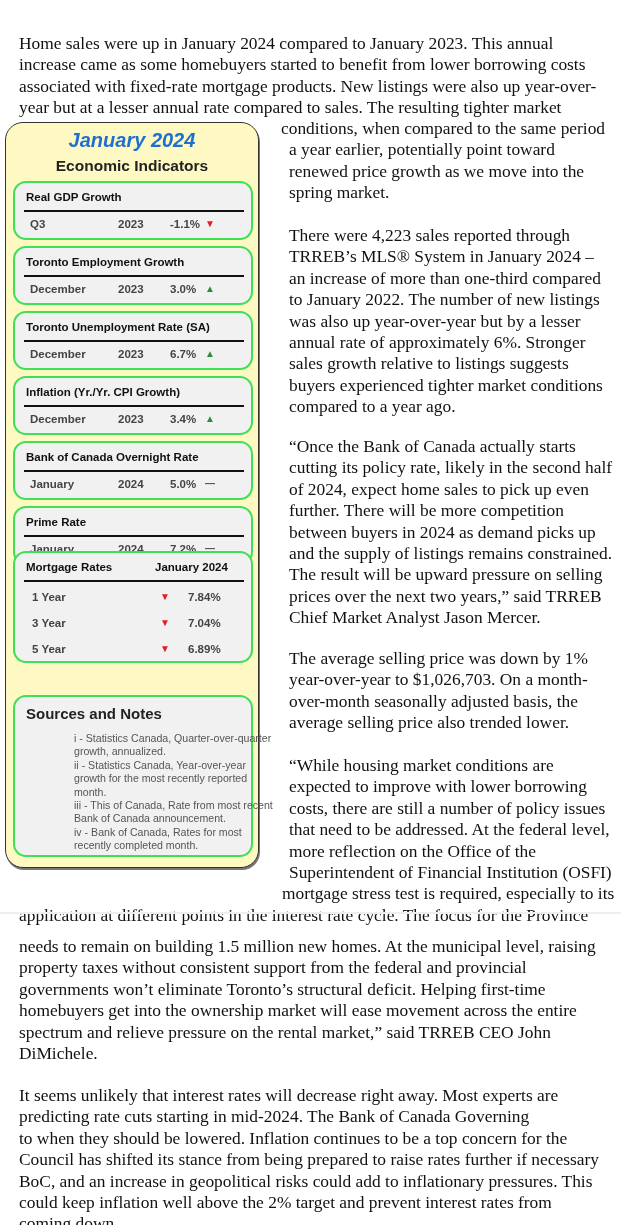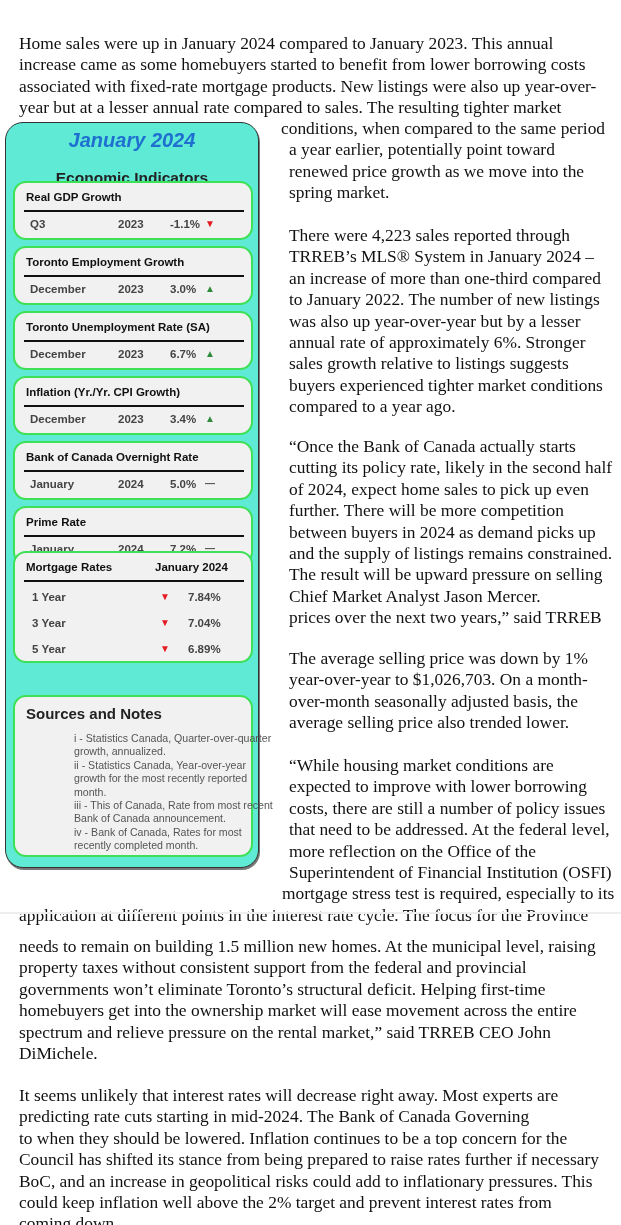--- a/index.html
+++ b/index.html
@@ -4,26 +4,26 @@
 <style>
   html, body { margin:0; padding:0; background:#ffffff; }
   body { width:621px; height:1225px; position:relative; overflow:hidden;
          font-family:"Liberation Serif", serif; color:#111; }
   .para { position:absolute; font-size:17.4px; line-height:21.4px; margin:16px; }
   .line { display:block; white-space:nowrap; }
   .jl { display:block; white-space:nowrap;padding-left:48px; }
 
   
   .panel { position:absolute; left:5px; top:122px; width:252px; height:744px;
-           border:1.5px solid #333; border-radius:18px; background:#5eead4;
+           border:1.5px solid #333; border-radius:18px; background:#fef9c3;
            box-shadow: 1px 2px 0 #777; font-family:"Liberation Sans", sans-serif; }
   .panel-title { position:absolute; left:0; width:100%; top:6px; text-align:center;
                  color:#1f6fd1; font-weight:bold; font-style:italic; font-size:20px; }
   .panel-sub { position:absolute; left:0; width:100%; top:34px; text-align:center;
-               color:#222; font-weight:bold; font-size:15.5px;margin-top:12px; }
+               color:#222; font-weight:bold; font-size:15.5px; }
   .card { position:absolute; left:7px; width:236px; border:2px solid #3ee055;
           border-radius:13px; background:#f1f1f1; }
   .card-head { position:absolute; left:11px; top:8px; font-weight:bold; font-size:11.5px; color:#111; }
   .card-rule { position:absolute; left:9px; right:7px; top:27px; height:2px; background:#111; }
   .row { position:absolute; left:15px; right:10px; font-weight:bold; font-size:11.5px; color:#444; }
   .c1 { position:absolute; left:0; }
   .c2 { position:absolute; left:88px; }
   .c3 { position:absolute; left:140px; }
   .ico { position:absolute; left:175px; font-size:10px; }
   .up { color:#2e8b3a; }
@@ -65,22 +65,22 @@
 </div>
 
 <div class="para" style="left:273px; top:420px;">
   <span class="line">“Once the Bank of Canada actually starts</span>
   <span class="line">cutting its policy rate, likely in the second half</span>
   <span class="line">of 2024, expect home sales to pick up even</span>
   <span class="line">further. There will be more competition</span>
   <span class="line">between buyers in 2024 as demand picks up</span>
   <span class="line">and the supply of listings remains constrained.</span>
   <span class="line">The result will be upward pressure on selling</span>
+  <span class="line">prices over the next two years,” said TRREB</span>
   <span class="line">Chief Market Analyst Jason Mercer.</span>
-  <span class="line">prices over the next two years,” said TRREB</span>
 </div>
 
 <div class="para" style="left:273px; top:632px;">
   <span class="line">The average selling price was down by 1%</span>
   <span class="line">year-over-year to $1,026,703. On a month-</span>
   <span class="line">over-month seasonally adjusted basis, the</span>
   <span class="line">average selling price also trended lower.</span>
 </div>
 
 <div class="para" style="left:273px; top:739px;">

